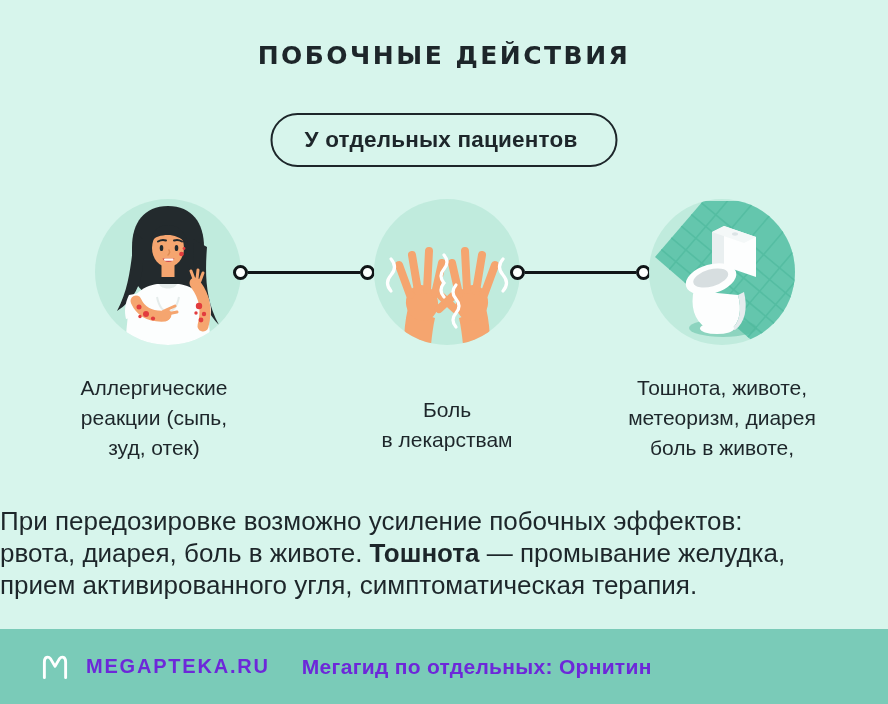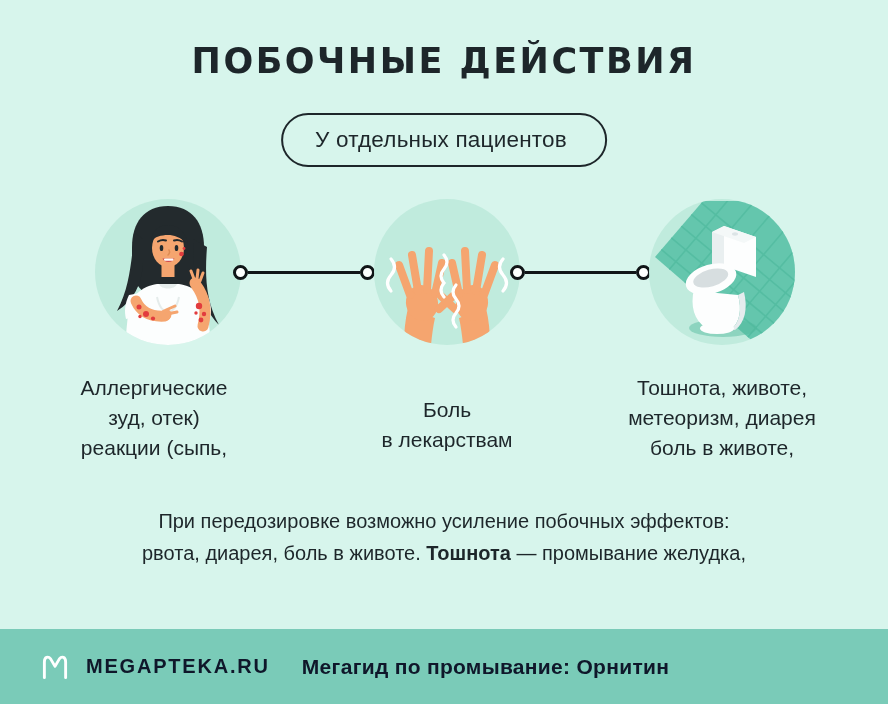--- a/index.html
+++ b/index.html
@@ -3,30 +3,30 @@
 <meta charset="utf-8">
 <style>
   html,body{margin:0;padding:0;}
   .canvas{
     position:relative;width:888px;height:704px;overflow:hidden;
     background:#d7f5ec;color:#1d262a;
     font-family:"Liberation Sans",sans-serif;
   }
   .title{
     position:absolute;top:41px;left:0;right:0;margin:0;
-    text-align:center;font-size:35px;font-weight:bold;letter-spacing:2.5px;
+    text-align:center;font-size:25px;font-weight:bold;letter-spacing:2.5px;
     font-family:"DejaVu Sans","Liberation Sans",sans-serif;
   }
   .pill{
     position:absolute;top:113px;left:50%;transform:translateX(-50%);
     height:50px;display:flex;align-items:center;white-space:nowrap;
     border:2.5px solid #1d262a;border-radius:28px;padding:0 32px;
     font-size:22.5px;letter-spacing:0.2px;background:transparent;
   }
-  .pill .b{font-weight:normal;margin-right:6px;text-align:right;}
+  .pill .b{font-weight:bold;margin-right:6px;text-align:right;}
   .circle{
     position:absolute;top:199px;width:146px;height:146px;border-radius:50%;
   }
   .circle svg{display:block;width:146px;height:146px;}
   #circle-1{left:95px;} #circle-2{left:374px;} #circle-3{left:649px;}
   .connector{
     position:absolute;top:265px;height:15px;display:flex;align-items:center;
   }
   #connector-1{left:233px;width:142px;}
   #connector-2{left:510px;width:141px;}
@@ -35,28 +35,28 @@
     border:3px solid #101517;background:#fdfffe;
   }
   .line{flex:1;height:3px;background:#101517;}
   .label{
     position:absolute;top:373px;width:260px;text-align:center;
     font-size:21px;line-height:30px;font-weight:500;
   }
   #label-1{left:24px;} #label-2{left:317px;margin-top:22px;} #label-3{left:592px;}
   .lline{display:block;}
   .note{
-    position:absolute;top:505px;left:0;right:0;margin:0;text-align:center;
-    font-size:20px;line-height:32px;
+    position:absolute;top:505px;left:0;right:0;margin:0;text-align:left;
+    font-size:26px;line-height:32px;
   }
   .note .nline{display:block;}
   .note b{font-weight:bold;}
   .footer{
     position:absolute;top:629px;left:0;width:888px;height:75px;
-    background:#7acbb8;display:flex;align-items:center;color:#0f172a;
+    background:#7acbb8;display:flex;align-items:center;color:#6d28d9;
   }
   .logo{margin-left:40px;width:30px;height:32px;flex:none;}
   .brand{margin-left:16px;font-size:20px;font-weight:bold;letter-spacing:1.8px;}
   .tagline{margin-left:32px;font-size:21px;font-weight:bold;letter-spacing:0.3px;}
 </style>
 </head>
 <body>
 
 <div class="canvas">
 
@@ -193,39 +193,40 @@
         </g>
         <path d="M45,90 C41,107 45,121 57,129 L82,130 C91,124 93,110 89,96 L68,94 Z" fill="#fdfefe"></path>
         <path d="M82,130 C91,124 93,110 89,96 L95,93 C99,109 96,124 86,131 Z" fill="#e6ecee"></path>
         <ellipse cx="68" cy="129.5" rx="17" ry="5.5" fill="#fdfefe"></ellipse>
       </g>
     </svg>
   </div>
 
   <div class="label" id="label-1">
     <span class="lline">Аллергические</span>
+    <span class="lline">реакции (сыпь,</span>
     <span class="lline">зуд, отек)</span>
-    <span class="lline">реакции (сыпь,</span>
   </div>
   <div class="label" id="label-2">
     <span class="lline">Боль</span>
     <span class="lline">в лекарствам</span>
   </div>
   <div class="label" id="label-3">
     <span class="lline">Тошнота, животе,</span>
     <span class="lline">метеоризм, диарея</span>
     <span class="lline">боль в животе,</span>
   </div>
 
   <p class="note">
     <span class="nline"><span>При передозировке возможно усиление побочных эффектов:</span><b></b><span></span></span>
     <span class="nline"><span>рвота, диарея, боль в животе. </span><b>Тошнота</b><span> — промывание желудка,</span></span>
+    <span class="nline"><span>прием активированного угля, симптоматическая терапия.</span><b></b><span></span></span>
   </p>
 
   <div class="footer">
     <svg class="logo" viewBox="0 0 48 48">
       <path d="M7,41 V16 C7,8 13,6 17,11 L24,23 L31,11 C35,6 41,8 41,16 V41" fill="none" stroke="#ffffff" stroke-width="4.6" stroke-linecap="round" stroke-linejoin="round"></path>
     </svg>
     <span class="brand">MEGAPTEKA.RU</span>
-    <span class="tagline">Мегагид по промывание: Орнитин</span>
+    <span class="tagline">Мегагид по отдельных: Орнитин</span>
   </div>
 
 </div>
 
 </body></html>

